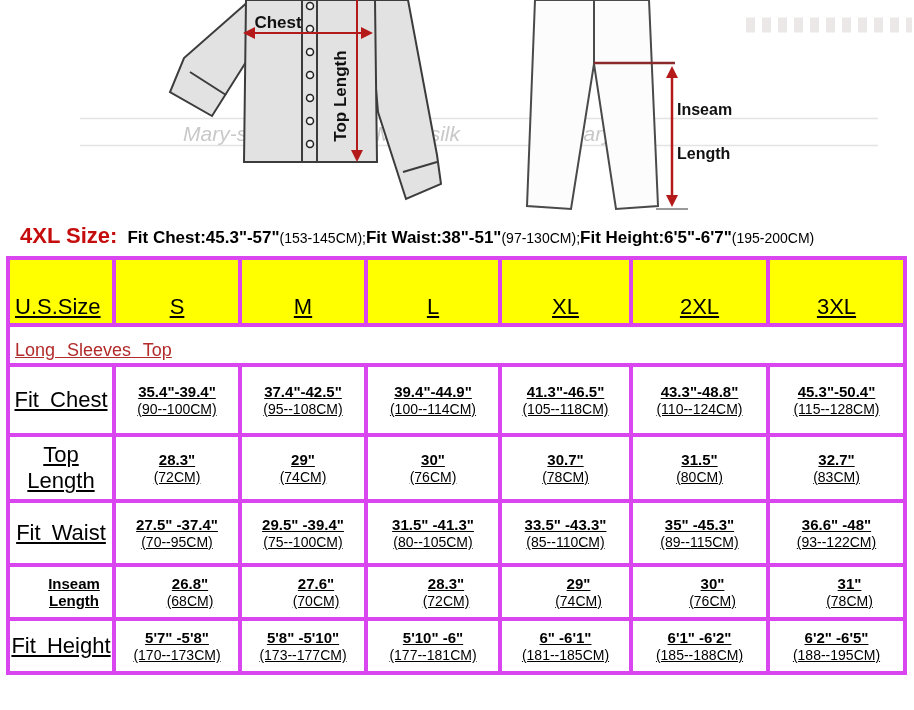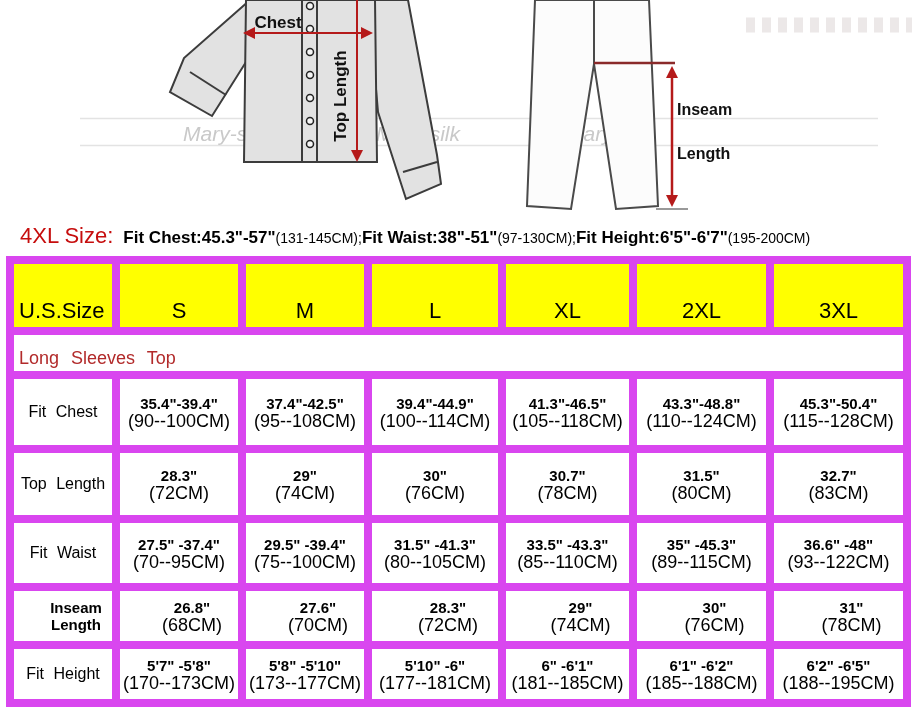--- a/index.html
+++ b/index.html
@@ -2,39 +2,39 @@
 <html><head>
 <meta charset="utf-8">
 <style>
   html,body { margin:0; padding:0; background:#ffffff; }
   body { width:914px; height:710px; font-family:"Liberation Sans", sans-serif; color:#000; }
   .stage { position:relative; width:914px; height:710px; overflow:hidden; background:#fff; }
   .illus { display:block; width:914px; height:222px; }
 
   
   .note { white-space:nowrap; margin:1px 0 5px 20px; line-height:26px; }
-  .note .prefix { color:#c60d0d; font-weight:normal; font-size:22px; margin-right:10px; }
+  .note .prefix { color:#c60d0d; font-weight:bold; font-size:22px; margin-right:10px; }
   .note .seg-b { font-weight:bold; font-size:17px; }
   .note .seg-n { font-size:14px; }
 
   
   table.size { border-collapse:collapse; table-layout:fixed; width:897px; margin-left:6px; }
-  table.size td { border:8px solid #d946ef; text-align:center; vertical-align:middle; padding:0; overflow:hidden; }
+  table.size td { border:4px solid #d946ef; text-align:center; vertical-align:middle; padding:0; overflow:hidden;text-decoration:underline; }
   tr.head td { background:#ffff00; height:58px; font-size:22px; vertical-align:bottom; padding-bottom:5px; line-height:1; }
   tr.head td.first { text-align:left; padding-left:5px; }
   tr.sec td { height:34px; text-align:left; vertical-align:bottom; padding:0 0 2px 5px; color:#b22a2a; font-size:18px; word-spacing:7px;margin-left:48px; }
-  td.lab { font-size:16px; word-spacing:5px; }
+  td.lab { font-size:22px; word-spacing:5px; }
   td.lab.small { font-size:15px; font-weight:bold; word-spacing:1px; }
   tr.r-chest td  { height:66px; }
   tr.r-toplen td { height:62px; }
   tr.r-waist td  { height:60px;margin-left:24px; }
   tr.r-inseam td { height:50px;padding-left:26px; }
   tr.r-height td { height:50px; }
   .v1 { font-weight:bold; font-size:15px; line-height:19px; }
-  .v2 { font-size:18px; line-height:17px; }
+  .v2 { font-size:14px; line-height:17px; }
 </style>
 </head>
 <body>
 
 <div class="stage">
 
   <svg class="illus" viewBox="0 0 914 222">
 
     <line x1="80" y1="118.5" x2="878" y2="118.5" stroke="#e3e3e3" stroke-width="1.5"></line>
     <line x1="80" y1="145.5" x2="878" y2="145.5" stroke="#e3e3e3" stroke-width="1.5"></line>
@@ -87,21 +87,21 @@
     <g stroke="#b51a1a" stroke-width="2.5" fill="#b51a1a">
       <line x1="672" y1="72" x2="672" y2="201"></line>
       <polygon points="672,66 666,78 678,78" stroke="none"></polygon>
       <polygon points="672,207 666,195 678,195" stroke="none"></polygon>
     </g>
     <text x="677" y="115" font-size="16" font-weight="bold" fill="#111">Inseam</text>
     <text x="677" y="159" font-size="16" font-weight="bold" fill="#111">Length</text>
   </svg>
 
   <div class="note">
-    <span class="prefix">4XL Size:</span><span class="seg-b">Fit Chest:45.3"-57"</span><span class="seg-n">(131-145CM);</span><span class="seg-b">Fit Waist:38"-51"</span><span class="seg-n">(97-130CM);</span><span class="seg-b">Fit Height:6'5"-6'7"</span><span class="seg-n">(195-200CM)</span>
+    <span class="prefix">4XL Size:</span><span class="seg-b">Fit Chest:45.3"-57"</span><span class="seg-n">(153-145CM);</span><span class="seg-b">Fit Waist:38"-51"</span><span class="seg-n">(97-130CM);</span><span class="seg-b">Fit Height:6'5"-6'7"</span><span class="seg-n">(195-200CM)</span>
   </div>
 
   <table class="size">
     <colgroup>
       <col style="width:106px">
         <col style="width:126px">
         <col style="width:126px">
         <col style="width:134px">
       <col style="width:131px">
         <col style="width:137px">

